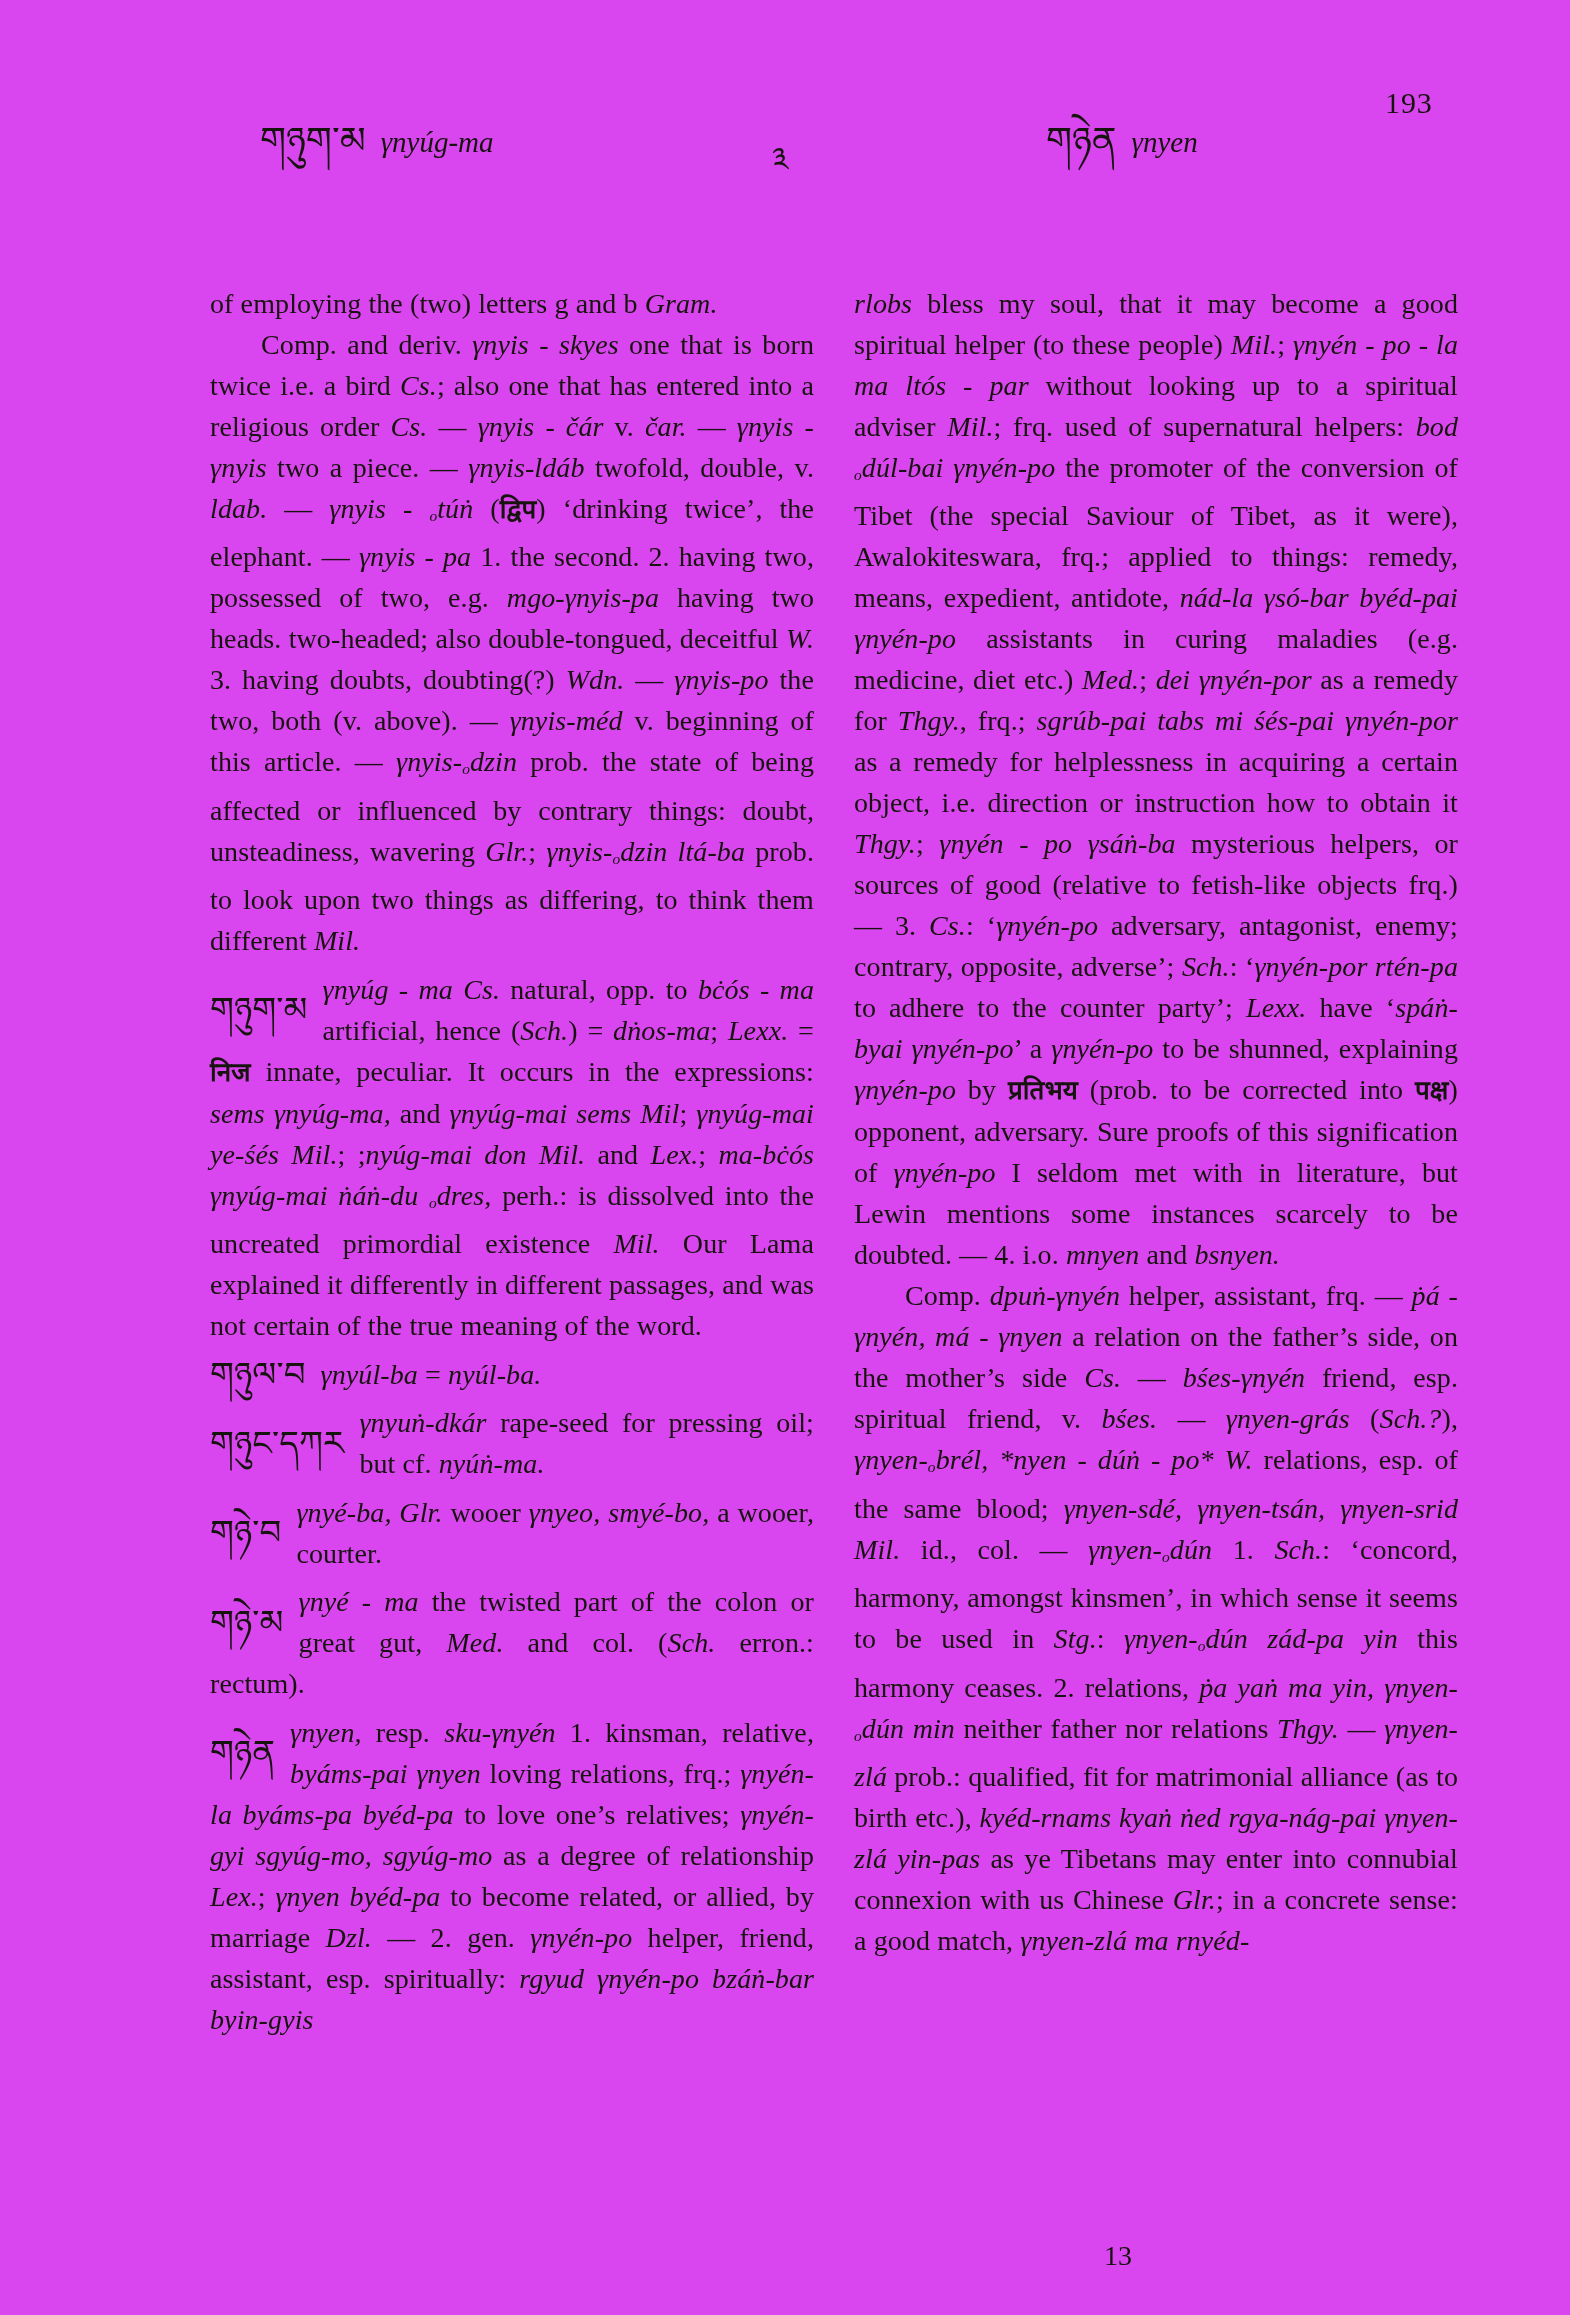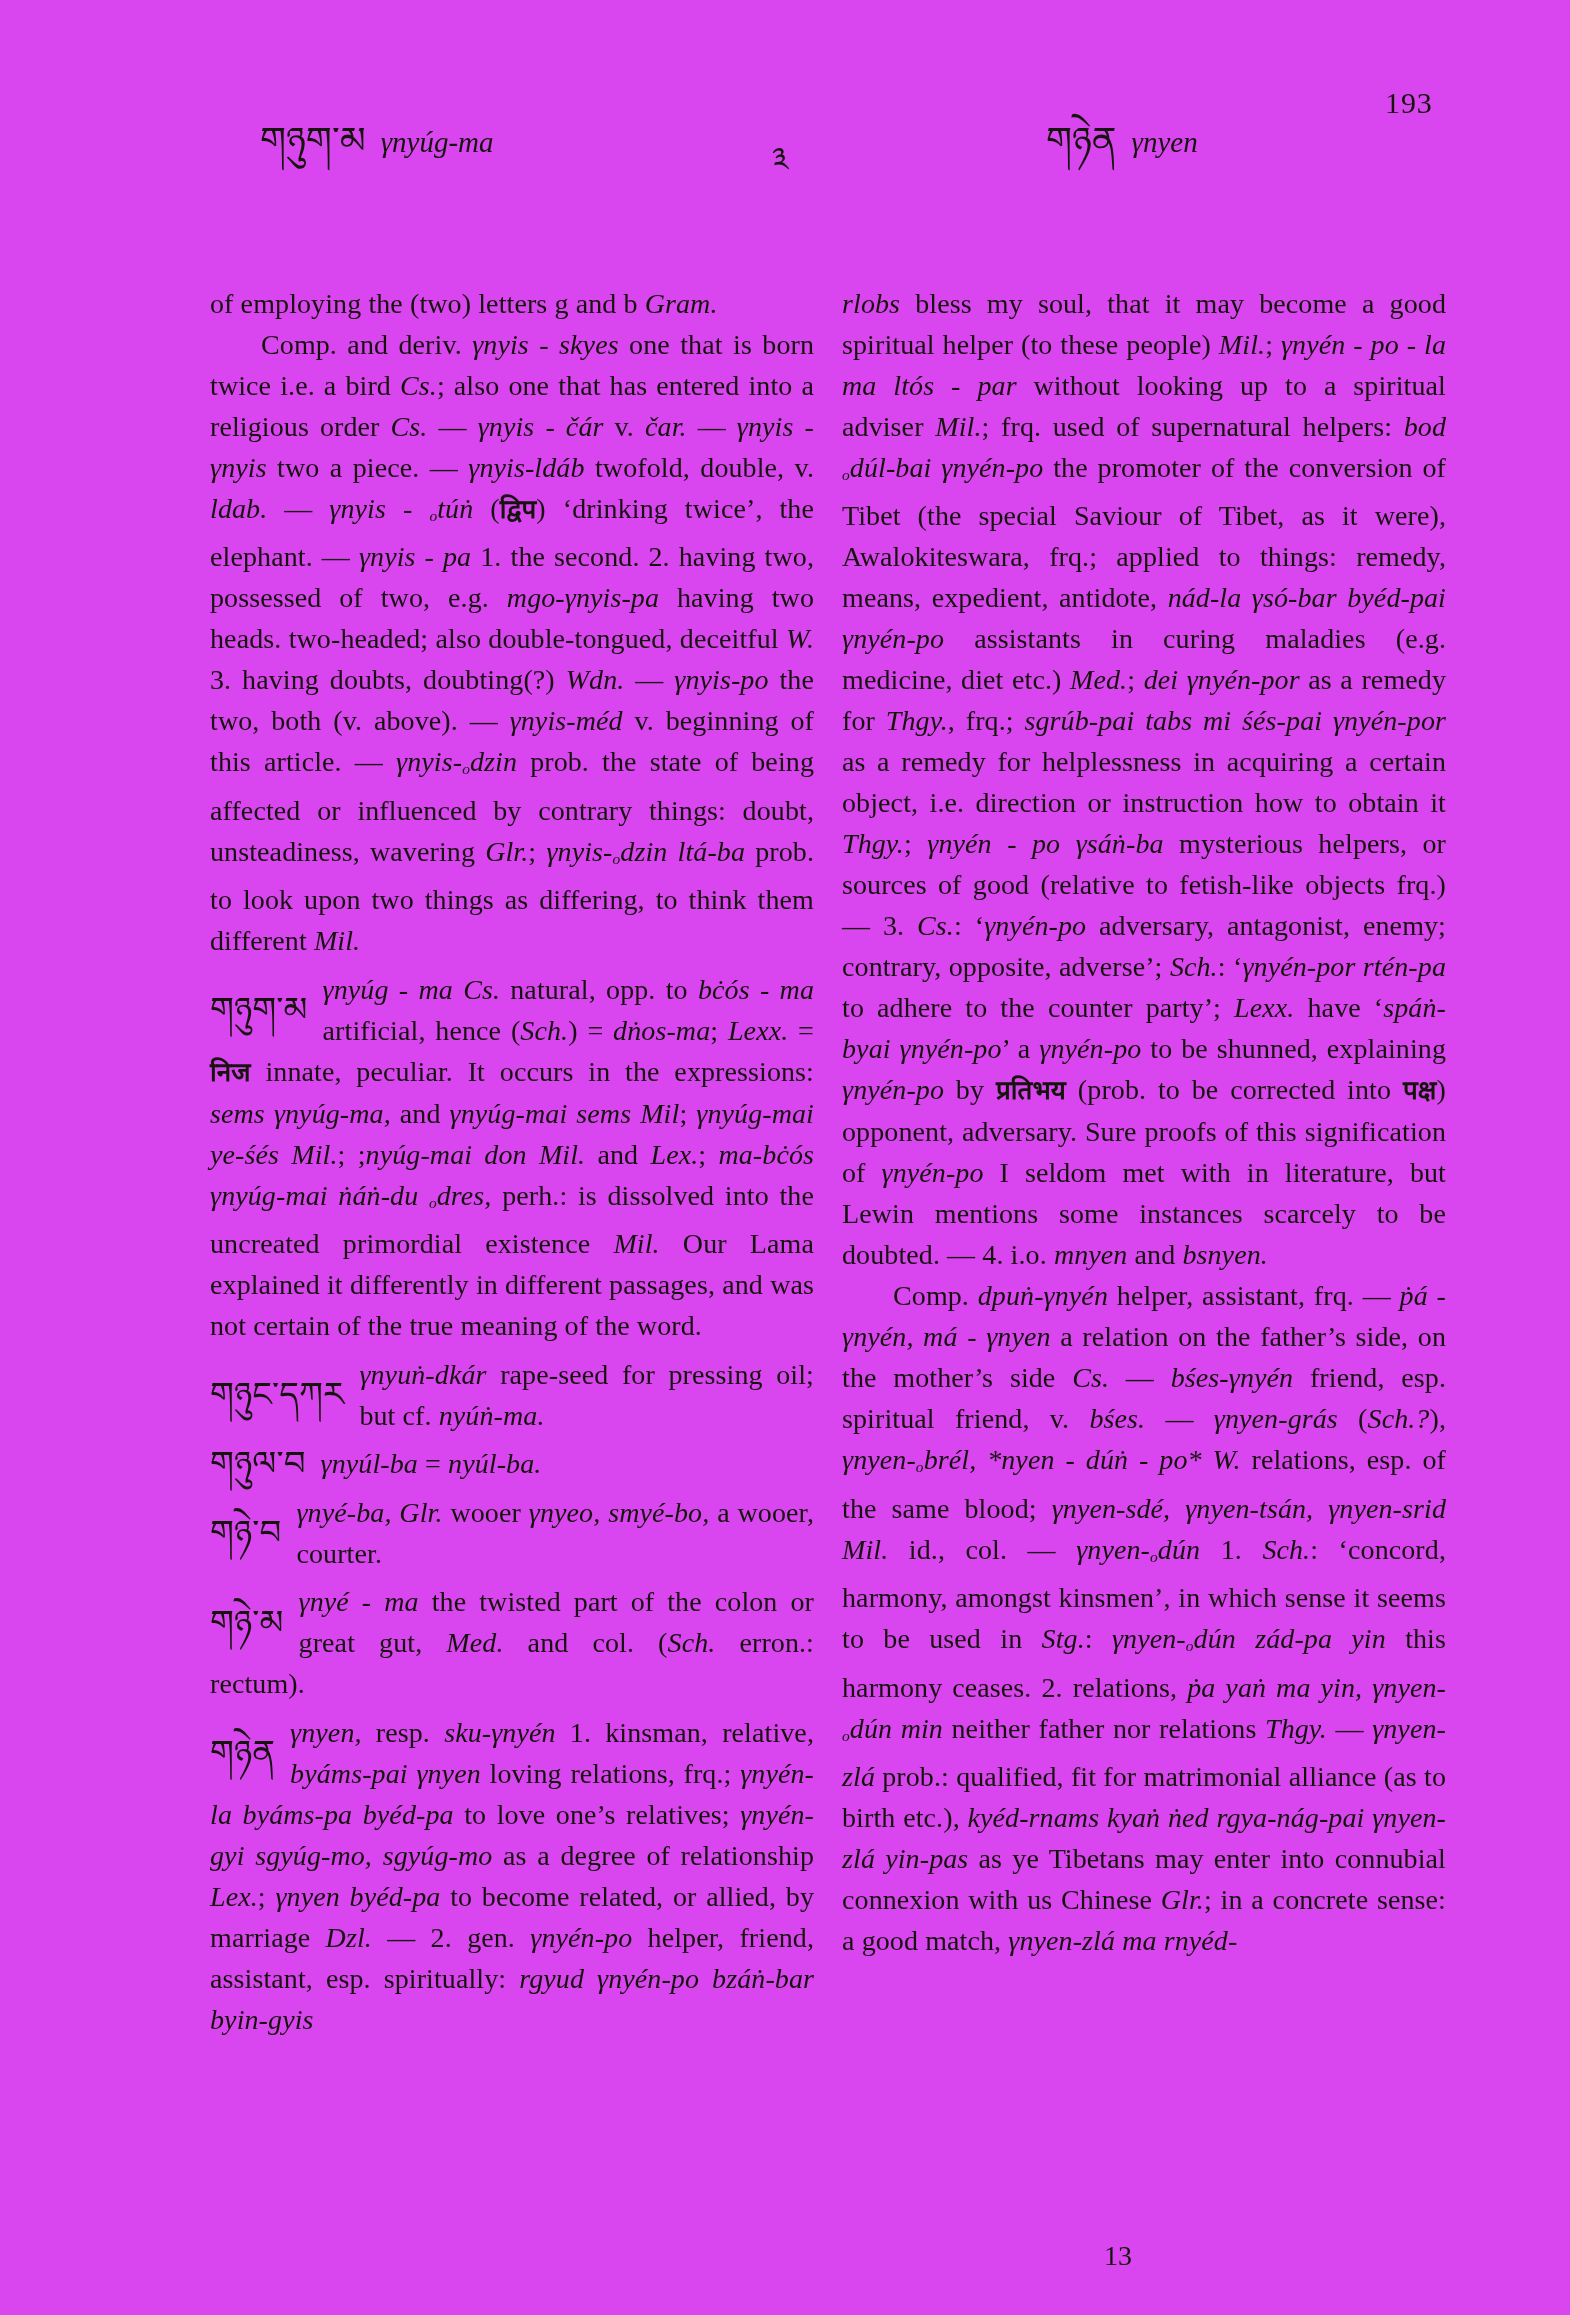--- a/index.html
+++ b/index.html
@@ -23,21 +23,21 @@
   .rh-center{top:139px;left:772px;}
   .rh-right{top:120px;left:1046px;}
   .tib{
     font-size:37px;line-height:41px;
     font-family:"DejaVu Sans","Liberation Sans",sans-serif;
   }
   .rh-rom{font-style:italic;font-size:29px;line-height:37px;}
   .center-mark{font-size:32px;}
   .cols{
     position:absolute;top:283px;left:210px;
-    display:flex;gap:28px;
+    display:flex;gap:40px;
   }
   .col{
     width:604px;
     font-size:28px;line-height:41px;
     text-align:justify;
     letter-spacing:0.1px;
   }
   .para{margin:0;}
   .para.indent{text-indent:51px;}
   .para.entry{margin-top:7.5px;}
@@ -84,22 +84,22 @@
   <div class="runhead rh-right">
     <span class="tib">གཉེན</span>
     <span class="rh-rom">γnyen</span>
   </div>
 
   <div class="cols">
     <div class="col">
         <p class="para cont"><span>of employing the (two) letters g and b </span><span class="it">Gram.</span></p>
         <p class="para indent"><span class="bd">Comp. and deriv. </span><span class="it">γnyis - skyes </span><span>one that is </span><span class="bd">born twice </span><span>i.e. a bird </span><span class="it">Cs.</span><span>; also one that has entered into a religious order </span><span class="it">Cs.</span><span> — </span><span class="it">γnyis - čár </span><span>v. </span><span class="it">čar.</span><span> — </span><span class="it">γnyis - γnyis </span><span class="bd">two a piece. </span><span>— </span><span class="it">γnyis-ldáb </span><span class="bd">twofold, double, </span><span>v. </span><span class="it">ldab.</span><span> — </span><span class="it">γnyis - <span class="subo">o</span>túṅ </span><span>(</span><span class="dev">द्विप</span><span>) ‘drinking twice’, the elephant. — </span><span class="it">γnyis - pa </span><span>1. </span><span class="bd">the second. </span><span>2. </span><span class="bd">having two, </span><span>possessed of two, e.g. </span><span class="it">mgo-γnyis-pa </span><span>having two heads. two-headed; also double-tongued, deceitful </span><span class="it">W. </span><span>3. </span><span class="bd">having doubts, doubting</span><span>(?) </span><span class="it">Wdn.</span><span> — </span><span class="it">γnyis-po </span><span>the two, both (v. above). — </span><span class="it">γnyis-méd </span><span>v. beginning of this article. — </span><span class="it">γnyis-<span class="subo">o</span>dzin </span><span>prob. the state of being affected or influenced by contrary things: doubt, unsteadiness, wavering </span><span class="it">Glr.</span><span>; </span><span class="it">γnyis-<span class="subo">o</span>dzin ltá-ba </span><span>prob. to look upon two things as differing, to think them different </span><span class="it">Mil.</span></p>
         <p class="para entry"><span class="tib hw hw2">གཉུག་མ</span><span class="it">γnyúg - ma </span><span class="it">Cs. </span><span class="bd">natural, </span><span>opp. to </span><span class="it">bċós - ma </span><span>artificial, hence (</span><span class="it">Sch.</span><span>) = </span><span class="it">dṅos-ma</span><span>; </span><span class="it">Lexx.</span><span> = </span><span class="dev">निज</span><span> innate, peculiar. It occurs in the expressions: </span><span class="it">sems γnyúg-ma, </span><span>and </span><span class="it">γnyúg-mai sems Mil</span><span>; </span><span class="it">γnyúg-mai ye-śés Mil.</span><span>; ;</span><span class="it">nyúg-mai don Mil.</span><span> and </span><span class="it">Lex.</span><span>; </span><span class="it">ma-bċós γnyúg-mai ṅáṅ-du <span class="subo">o</span>dres, </span><span>perh.: is dissolved into the uncreated primordial existence </span><span class="it">Mil.</span><span> Our Lama explained it differently in different passages, and was not certain of the true meaning of the word.</span></p>
+        <p class="para entry"><span class="tib hw hw1">གཉུལ་བ</span><span class="it">γnyúl-ba</span><span> = </span><span class="it">nyúl-ba.</span></p>
         <p class="para entry"><span class="tib hw hw2">གཉུང་དཀར</span><span class="it">γnyuṅ-dkár </span><span class="bd">rape-seed </span><span>for pressing oil; but cf. </span><span class="it">nyúṅ-ma.</span></p>
-        <p class="para entry"><span class="tib hw hw1">གཉུལ་བ</span><span class="it">γnyúl-ba</span><span> = </span><span class="it">nyúl-ba.</span></p>
         <p class="para entry"><span class="tib hw hw2">གཉེ་བ</span><span class="it">γnyé-ba, Glr. </span><span>wooer </span><span class="it">γnyeo, smyé-bo, </span><span class="bd">a wooer, courter.</span></p>
         <p class="para entry"><span class="tib hw hw2">གཉེ་མ</span><span class="it">γnyé - ma </span><span>the twisted part of the </span><span class="bd">colon </span><span>or </span><span class="bd">great gut, </span><span class="it">Med.</span><span> and col. (</span><span class="it">Sch.</span><span> erron.: rectum).</span></p>
         <p class="para entry"><span class="tib hw hw2">གཉེན</span><span class="it">γnyen, </span><span>resp. </span><span class="it">sku-γnyén </span><span>1. </span><span class="bd">kinsman, relative, </span><span class="it">byáms-pai γnyen </span><span>loving relations, frq.; </span><span class="it">γnyén-la byáms-pa byéd-pa </span><span>to love one’s relatives; </span><span class="it">γnyén-gyi sgyúg-mo, sgyúg-mo </span><span>as a degree of relationship </span><span class="it">Lex.</span><span>; </span><span class="it">γnyen byéd-pa </span><span>to become related, or allied, by marriage </span><span class="it">Dzl.</span><span> — 2. gen. </span><span class="it">γnyén-po </span><span class="bd">helper, friend, assistant, </span><span>esp. spiritually: </span><span class="it">rgyud γnyén-po bzáṅ-bar byin-gyis</span></p>
       </div>
     <div class="col">
         <p class="para cont"><span class="it">rlobs </span><span>bless my soul, that it may become a good spiritual helper (to these people) </span><span class="it">Mil.</span><span>; </span><span class="it">γnyén - po - la ma ltós - par </span><span>without looking up to a spiritual adviser </span><span class="it">Mil.</span><span>; frq. used of supernatural helpers: </span><span class="it">bod <span class="subo">o</span>dúl-bai γnyén-po </span><span>the promoter of the conversion of Tibet (the special Saviour of Tibet, as it were), Awalokiteswara, frq.; applied to things: </span><span class="bd">remedy, means, expedient, antidote, </span><span class="it">nád-la γsó-bar byéd-pai γnyén-po </span><span>assistants in curing maladies (e.g. medicine, diet etc.) </span><span class="it">Med.</span><span>; </span><span class="it">dei γnyén-por </span><span>as a remedy for </span><span class="it">Thgy.</span><span>, frq.; </span><span class="it">sgrúb-pai tabs mi śés-pai γnyén-por </span><span>as a remedy for helplessness in acquiring a certain object, i.e. direction or instruction how to obtain it </span><span class="it">Thgy.</span><span>; </span><span class="it">γnyén - po γsáṅ-ba </span><span>mysterious helpers, or sources of good (relative to fetish-like objects frq.) — 3. </span><span class="it">Cs.</span><span>: ‘</span><span class="it">γnyén-po</span><span> adversary, antagonist, enemy; contrary, opposite, adverse’; </span><span class="it">Sch.</span><span>: ‘</span><span class="it">γnyén-por rtén-pa </span><span>to adhere to the counter party’; </span><span class="it">Lexx.</span><span> have ‘</span><span class="it">spáṅ-byai γnyén-po</span><span>’ a </span><span class="it">γnyén-po </span><span>to be shunned, explaining </span><span class="it">γnyén-po </span><span>by </span><span class="dev">प्रतिभय</span><span> (prob. to be corrected into </span><span class="dev">पक्ष</span><span>) opponent, adversary. Sure proofs of this signification of </span><span class="it">γnyén-po </span><span>I seldom met with in literature, but Lewin mentions some instances scarcely to be doubted. — 4. i.o. </span><span class="it">mnyen </span><span>and </span><span class="it">bsnyen.</span></p>
         <p class="para indent"><span class="bd">Comp. </span><span class="it">dpuṅ-γnyén </span><span class="bd">helper, assistant, </span><span>frq. — </span><span class="it">ṗá - γnyén, má - γnyen </span><span>a relation on the father’s side, on the mother’s side </span><span class="it">Cs.</span><span> — </span><span class="it">bśes-γnyén </span><span>friend, esp. spiritual friend, v. </span><span class="it">bśes.</span><span> — </span><span class="it">γnyen-grás </span><span>(</span><span class="it">Sch.?</span><span>), </span><span class="it">γnyen-<span class="subo">o</span>brél, *nyen - dúṅ - po* W. </span><span>relations, esp. of the same blood; </span><span class="it">γnyen-sdé, γnyen-tsán, γnyen-srid Mil. </span><span>id., col. — </span><span class="it">γnyen-<span class="subo">o</span>dún </span><span>1. </span><span class="it">Sch.</span><span>: ‘</span><span class="bd">concord, harmony, </span><span>amongst kinsmen’, in which sense it seems to be used in </span><span class="it">Stg.</span><span>: </span><span class="it">γnyen-<span class="subo">o</span>dún zád-pa yin </span><span>this harmony ceases. 2. </span><span class="bd">relations, </span><span class="it">ṗa yaṅ ma yin, γnyen-<span class="subo">o</span>dún min </span><span>neither father nor relations </span><span class="it">Thgy.</span><span> — </span><span class="it">γnyen-zlá </span><span>prob.: qualified, fit for matrimonial alliance (as to birth etc.), </span><span class="it">kyéd-rnams kyaṅ ṅed rgya-nág-pai γnyen-zlá yin-pas </span><span>as ye Tibetans may enter into connubial connexion with us Chinese </span><span class="it">Glr.</span><span>; in a concrete sense: a good match, </span><span class="it">γnyen-zlá ma rnyéd-</span></p>
       </div>
   </div>
 

